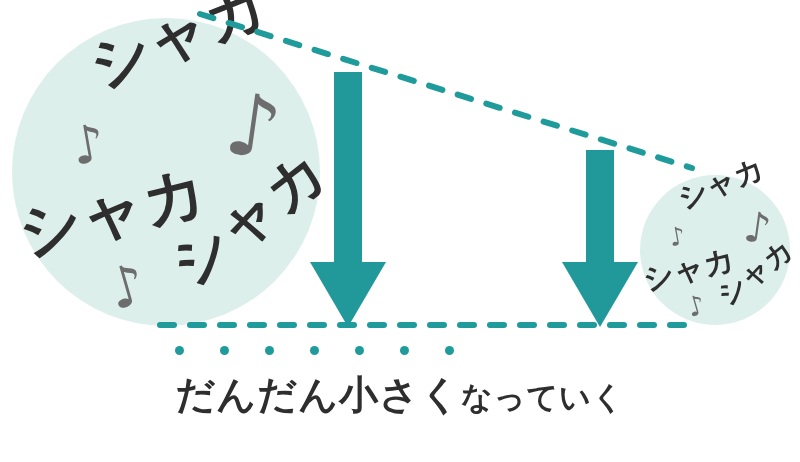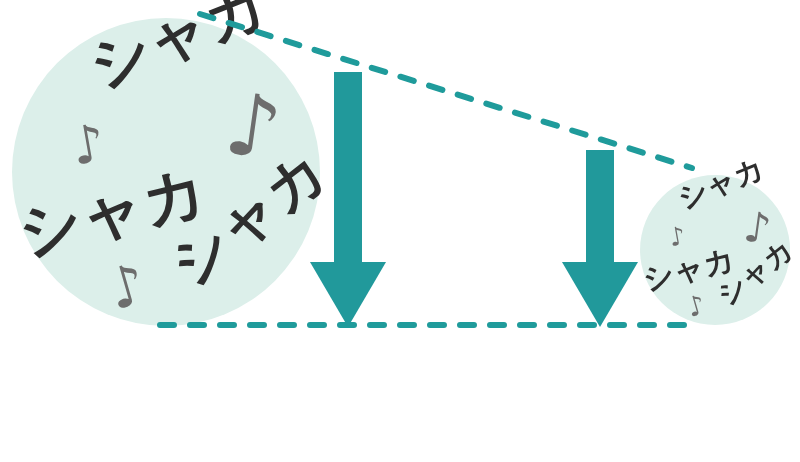--- a/index.html
+++ b/index.html
@@ -129,14 +129,28 @@
       <polygon points="310,262 386,262 348,327" fill="#21999b"></polygon>
     </g>
 
     <g>
       <rect x="586" y="150" width="28" height="117" fill="#21999b"></rect>
       <polygon points="562,262 638,262 600,327" fill="#21999b"></polygon>
     </g>
 
   </svg>
 
+  <div class="caption-wrap">
+    <span class="caption-line">
+      <span class="emph-dots">
+        <i class="emph-dot"></i>
+        <i class="emph-dot"></i>
+        <i class="emph-dot"></i>
+        <i class="emph-dot"></i>
+        <i class="emph-dot"></i>
+        <i class="emph-dot"></i>
+        <i class="emph-dot"></i>
+      </span>
+      <span class="caption-strong">だんだん小さく</span><span class="caption-tail">なっていく</span>
+    </span>
+  </div>
 
 </div>
 
 </body></html>

